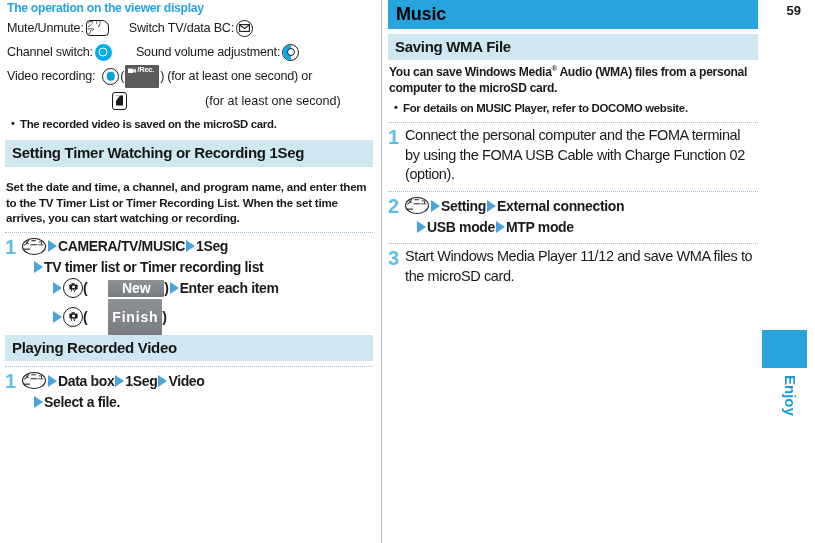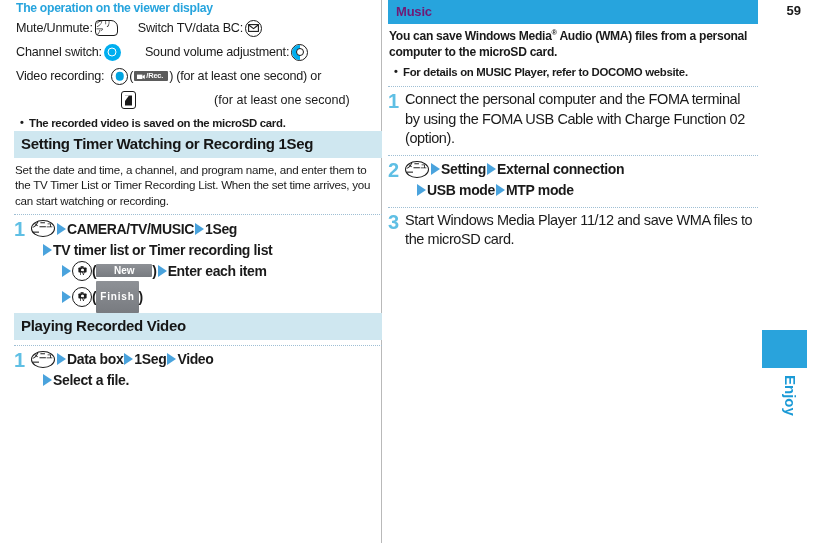--- a/index.html
+++ b/index.html
@@ -16,21 +16,21 @@
     overflow: hidden;
   }
   .page {
     position: absolute;
     inset: 0;
   }
 
   
   .col-left {
     position: absolute;
-    left: 12px; top: 0;
+    left: 3px; top: 0;
     width: 374px;
     height: 543px;
     padding: 0 4px 0 2px;
     box-sizing: border-box;
   }
   .col-right {
     position: absolute;
     left: 388px; top: 0;
     width: 370px;
     height: 543px;
@@ -39,45 +39,45 @@
   .col-divider {
     position: absolute;
     left: 381px; top: 0;
     width: 1px; height: 543px;
     background: #b9b9b9;
   }
 
   
   .h-blue-bar {
     background: #27a4dd;
-    color: #701a75;
-    font-size: 13px;
+    color: #000000;
+    font-size: 18px;
     font-weight: bold;
     line-height: 1.0;
     padding: 5px 16px 6px 8px;
     letter-spacing: -0.2px;
   }
   .h-lightblue {
     background: #cfe7f0;
     color: #161616;
     font-size: 15px;
     font-weight: bold;
     line-height: 1.22;
     padding: 4px 6px 4px 7px;
     letter-spacing: -0.3px;
   }
   .h-lightblue.tall { line-height: 1.2; padding-bottom: 5px; }
 
   
   .body-txt {
     font-size: 11.6px;
-    font-weight: normal;
+    font-weight: bold;
     line-height: 1.34;
     letter-spacing: -0.25px;
-    margin: 4px 0 0 1px;
+    margin: 12px 0 0 1px;
   }
   .body-txt-r {
     font-size: 12.1px;
     font-weight: bold;
     line-height: 1.33;
     letter-spacing: -0.3px;
     margin: 4px 0 0 1px;
   }
   .bullet-note {
     font-size: 11.4px;
@@ -225,21 +225,21 @@
   }
   .k-softkey svg { display:block; }
   .k-rec {
     display: inline-flex;
     align-items: flex-end;
     gap: 1px;
     background: #5b5b5b;
     color: #ffffff;
     font-size: 7.5px;
     font-weight: bold;
-    padding: 1px 5px 1px 3px;
+    padding: 1px 5px 14px 3px;
     border-radius: 1px;
     vertical-align: middle;
     margin: 0 1px;
     flex: none;
     letter-spacing: -0.2px;
   }
   .k-rec svg { display:block; }
   .k-menu {
     display: inline-flex;
     align-items: center;
@@ -269,28 +269,29 @@
   }
   .k-camtv .tvlbl { font-size: 5px; letter-spacing: -0.3px; margin-top: -1px;}
   .k-camtv svg { display: block; margin-bottom: -1px; }
 
   .btn-gray {
     display: inline-flex;
     align-items: center;
     justify-content: center;
     background: linear-gradient(#8e9196, #787b80);
     color: #ffffff;
-    font-size: 10px;
+    font-size: 14px;
     font-weight: bold;
     padding: 1.5px 6px;
     border-radius: 1px;
     min-width: 44px;
     letter-spacing: 0px;
     vertical-align: middle;
     flex: none;
+    margin-left: 21px;
   }
   .btn-gray.narrow { min-width: 0; letter-spacing: 0.8px; padding: 11px 4px; }
 
   .arrow {
     display: inline-block;
     width: 0; height: 0;
     border-top: 6px solid transparent;
     border-bottom: 6px solid transparent;
     border-left: 9px solid #4aa3dd;
     vertical-align: middle;
@@ -425,21 +426,21 @@
           <path d="M1 0.5 L8 0.5 L8 10.5 L1 10.5 Z" fill="#1a1a1a"></path>
           <path d="M1 0.5 L5 0.5 L1 6 Z" fill="#ffffff"></path>
         </svg>
       </span>
       <span style="width:4px"></span>
       <span>(for at least one second)</span>
     </div>
 
     <div class="bullet-note">The recorded video is saved on the microSD card.</div>
 
-    <div class="h-lightblue tall" style="">Setting Timer Watching or Recording 1Seg</div>
+    <div class="h-lightblue tall" style="margin-top:9px">Setting Timer Watching or Recording 1Seg</div>
 
     <div class="body-txt">Set the date and time, a channel, and program name, and enter them to the TV Timer List or Timer Recording List. When the set time arrives, you can start watching or recording.</div>
 
     <div class="dotted wide"></div>
 
     <div class="step">
       <div class="step-num">1</div>
       <div class="step-body">
 
         <div class="step-line">
@@ -512,20 +513,21 @@
         </div>
       </div>
     </div>
 
   </div>
 
   <div class="col-right">
 
     <div class="h-blue-bar">Music</div>
 
+    <div class="h-lightblue" style="margin-top:5px">Saving WMA File</div>
 
     <div class="body-txt-r">You can save Windows Media<span class="sup">®</span> Audio (WMA) files from a personal computer to the microSD card.</div>
 
     <div class="bullet-note">For details on MUSIC Player, refer to DOCOMO website.</div>
 
     <div class="dotted wide"></div>
 
     <div class="step">
       <div class="step-num">1</div>
       <div class="step-body">

